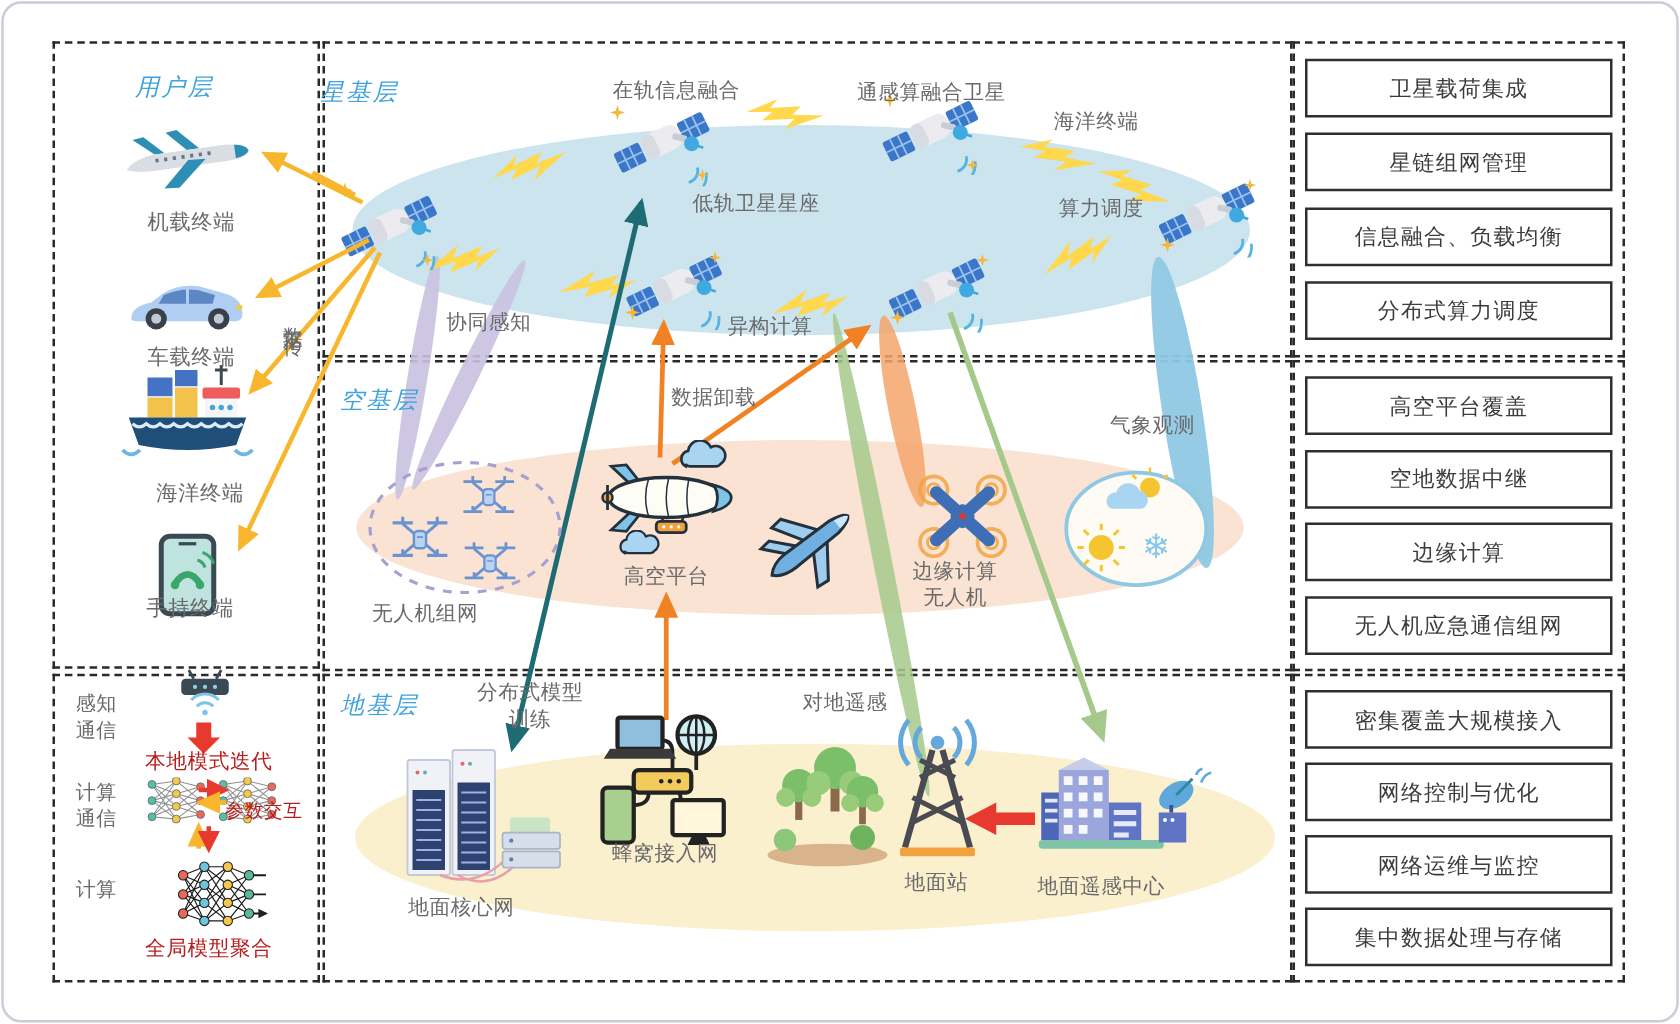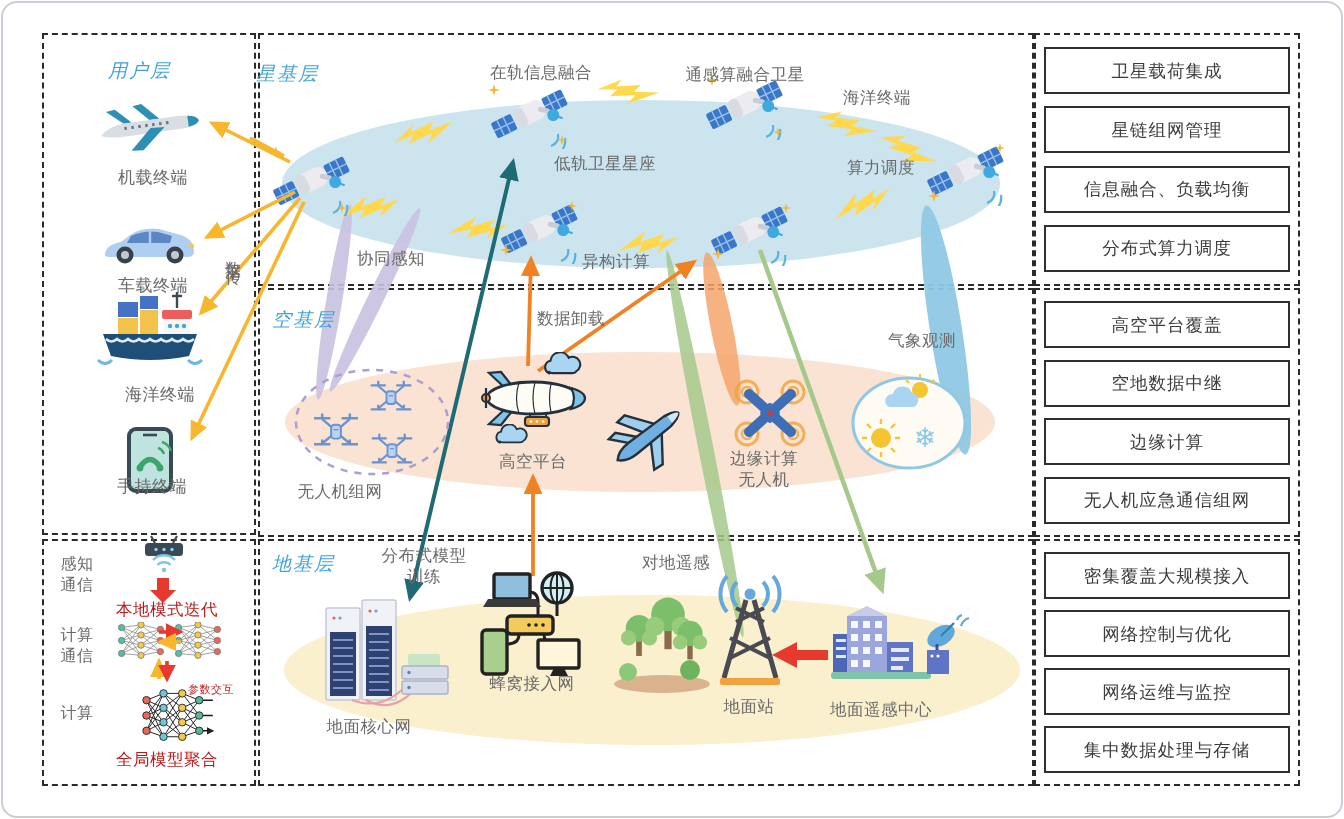--- a/index.html
+++ b/index.html
@@ -475,21 +475,21 @@
   <div class="lbl" style="left:532px;top:684px">蜂窝接入网</div>
   <div class="lbl" style="left:369px;top:727px">地面核心网</div>
   <div class="lbl" style="left:749px;top:707px">地面站</div>
   <div class="lbl" style="left:881px;top:710px">地面遥感中心</div>
 
   <div class="lbl" style="left:77px;top:575px;font-size:16px">感知
 通信</div>
   <div class="lbl lbl-dark" style="left:167px;top:610px;font-size:16.5px">本地模式迭代</div>
   <div class="lbl" style="left:77px;top:646px;font-size:16px">计算
 通信</div>
-  <div class="lbl lbl-dark" style="left:211px;top:689px;font-size:11px">参数交互</div>
+  <div class="lbl lbl-dark" style="left:211px;top:649px;font-size:15px">参数交互</div>
   <div class="lbl" style="left:77px;top:713px;font-size:16px">计算</div>
   <div class="lbl lbl-dark" style="left:167px;top:760px;font-size:16.5px">全局模型聚合</div>
 
   <div class="snow" style="left:925px;top:438px">❄</div>
 
   <div class="panel" style="left:1034px;top:33px;width:262px;height:249px">
     <div class="pbox">卫星载荷集成</div>
     <div class="pbox">星链组网管理</div>
     <div class="pbox">信息融合、负载均衡</div>
     <div class="pbox">分布式算力调度</div>

